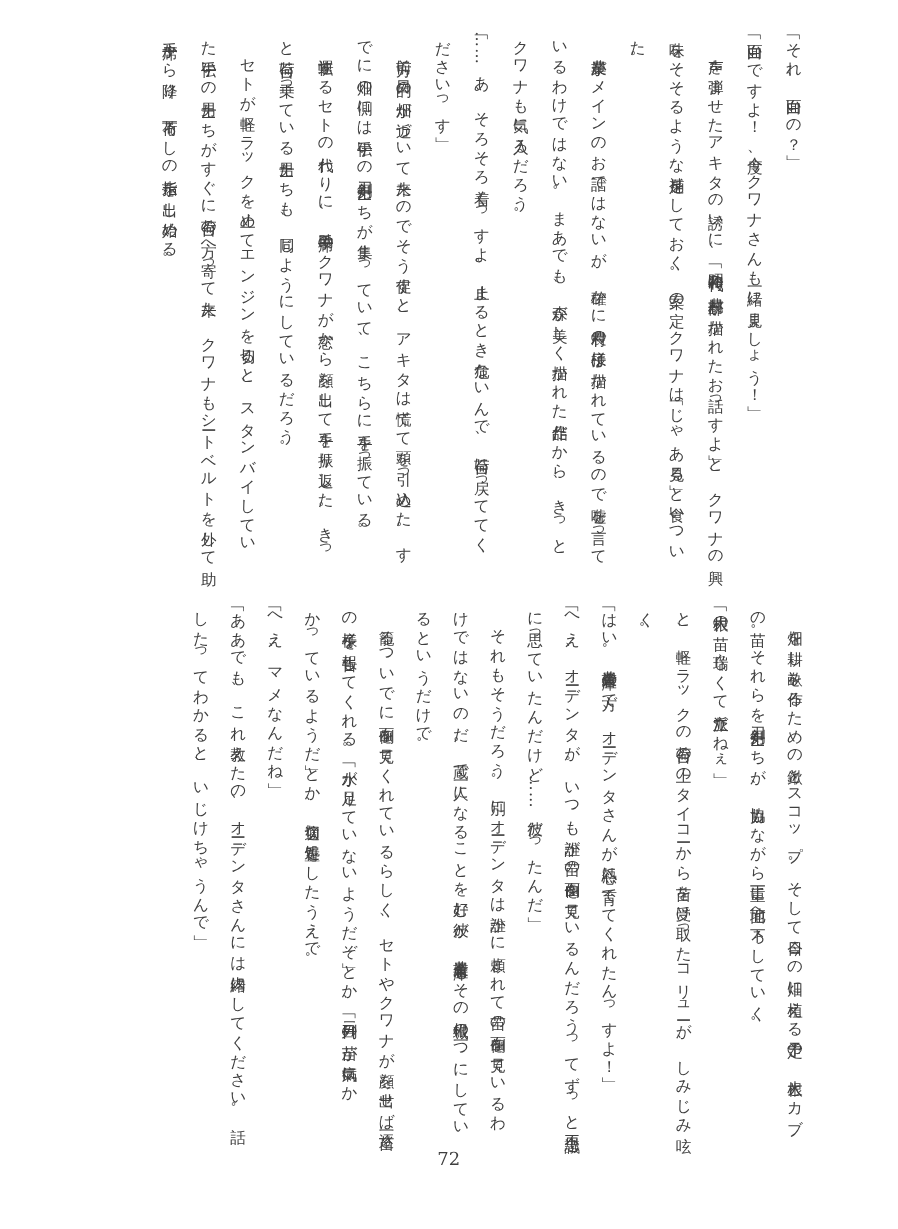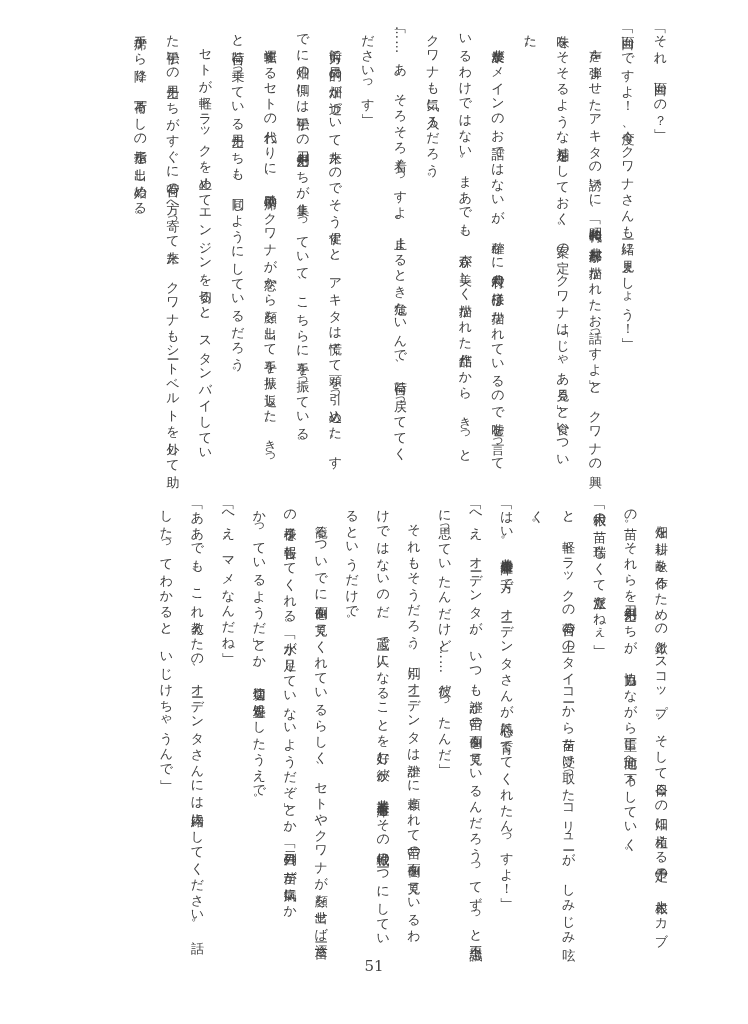--- a/index.html
+++ b/index.html
@@ -75,15 +75,15 @@
     <p class="para">「大根の苗、瑞々しくて立派だねぇ」</p>
     <p class="para">と、軽トラックの荷台の上のタイコーから苗を受け取ったコリューが、しみじみ呟く。</p>
     <p class="para">「はい。農業倉庫の方で、オーデンタさんが熱心に育ててくれたんっすよ！」</p>
     <p class="para">「へえ、オーデンタが。いつも誰が苗の面倒を見ているんだろうってずっと不思議に思っていたんだけど……彼だったんだ」</p>
     <p class="para">　それもそうだろう。別にオーデンタは誰かに頼まれて苗の面倒を見ているわけではないのだ。蔵で一人になることを好む彼が、農業倉庫もその根城の一つにしているというだけで。</p>
     <p class="para">　籠るついでに面倒を見てくれているらしく、セトやクワナが顔を出せば逐一苗の様子を報告してくれる。「水が足りていないようだぞ」とか、「二列目の苗が病気にかかっているようだ」とか、適切な処置をしたうえで。</p>
     <p class="para">「へえ、マメなんだね」</p>
     <p class="para">「ああでも、これ教えたの、オーデンタさんには内緒にしてください。話したってわかると、いじけちゃうんで」</p>
   </section>
 
-  <div class="folio">51</div>
+  <div class="folio">72</div>
 
 </main>
 
 </body></html>

